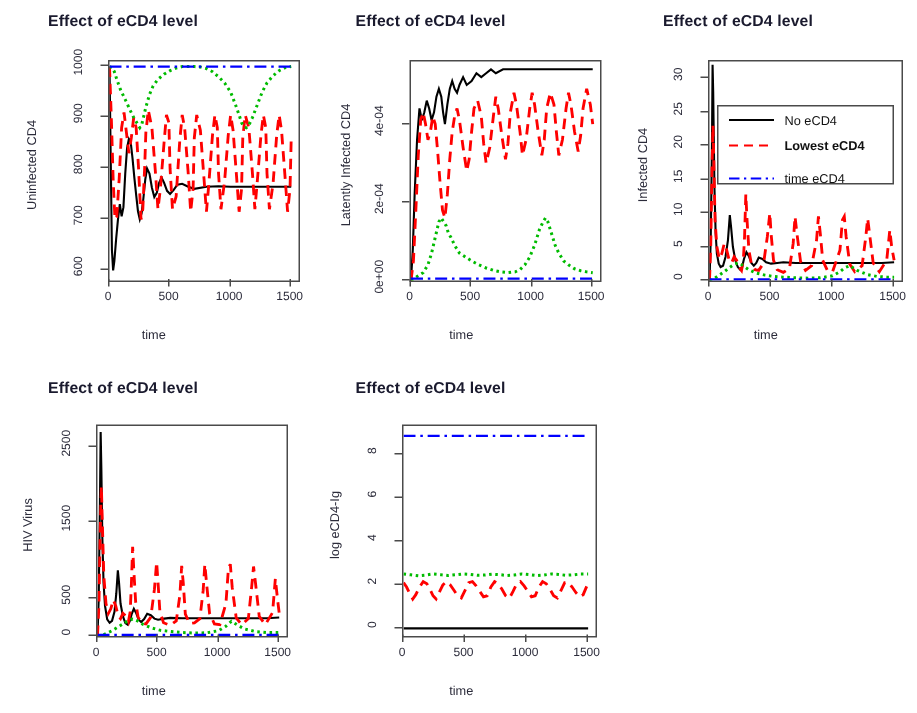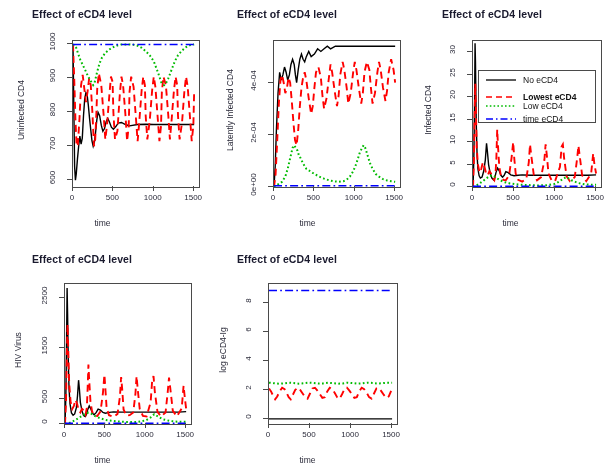--- a/index.html
+++ b/index.html
@@ -130,26 +130,20 @@
         <line x1="2" y1="6" x2="32" y2="6" stroke="#000000" stroke-width="1.3"></line>
       </svg>
       <span class="legtext" style="left:44px;top:1px;">No eCD4</span>
     </div>
     <div class="legrow" style="left:0;top:20px;width:100%;font-weight:bold;">
       <svg width="34" height="12" style="position:absolute;left:5px;top:0;">
         <line x1="2" y1="6" x2="32" y2="6" stroke="#ff0000" stroke-width="1.3" stroke-dasharray="6,4"></line>
       </svg>
       <span class="legtext" style="left:44px;top:1px;">Lowest eCD4</span>
     </div>
-    <div class="legrow" style="left:0;top:29px;width:100%;">
-      <svg width="34" height="12" style="position:absolute;left:5px;top:0;">
-        <line x1="2" y1="6" x2="32" y2="6" stroke="#00bb00" stroke-width="1.6" stroke-dasharray="1.6,2.2"></line>
-      </svg>
-      <span class="legtext" style="left:44px;top:1px;">Low eCD4</span>
-    </div>
     <div class="legrow" style="left:0;top:42px;width:100%;">
       <svg width="34" height="12" style="position:absolute;left:5px;top:0;">
         <line x1="2" y1="6" x2="32" y2="6" stroke="#0000ff" stroke-width="1.3" stroke-dasharray="7,3,1.5,3"></line>
       </svg>
       <span class="legtext" style="left:44px;top:1px;">time eCD4</span>
     </div>
   </div>
 </div>
 
 <div class="panel" style="left:0px;top:245px;width:205px;height:230px;">

